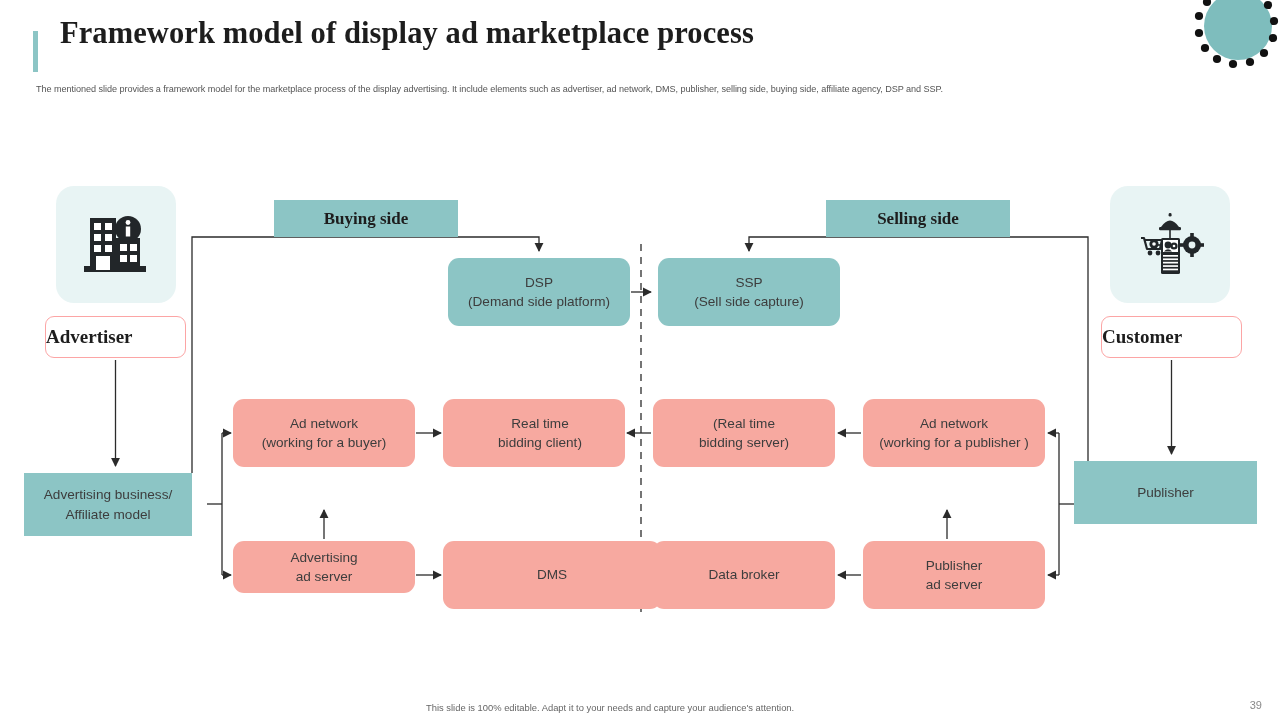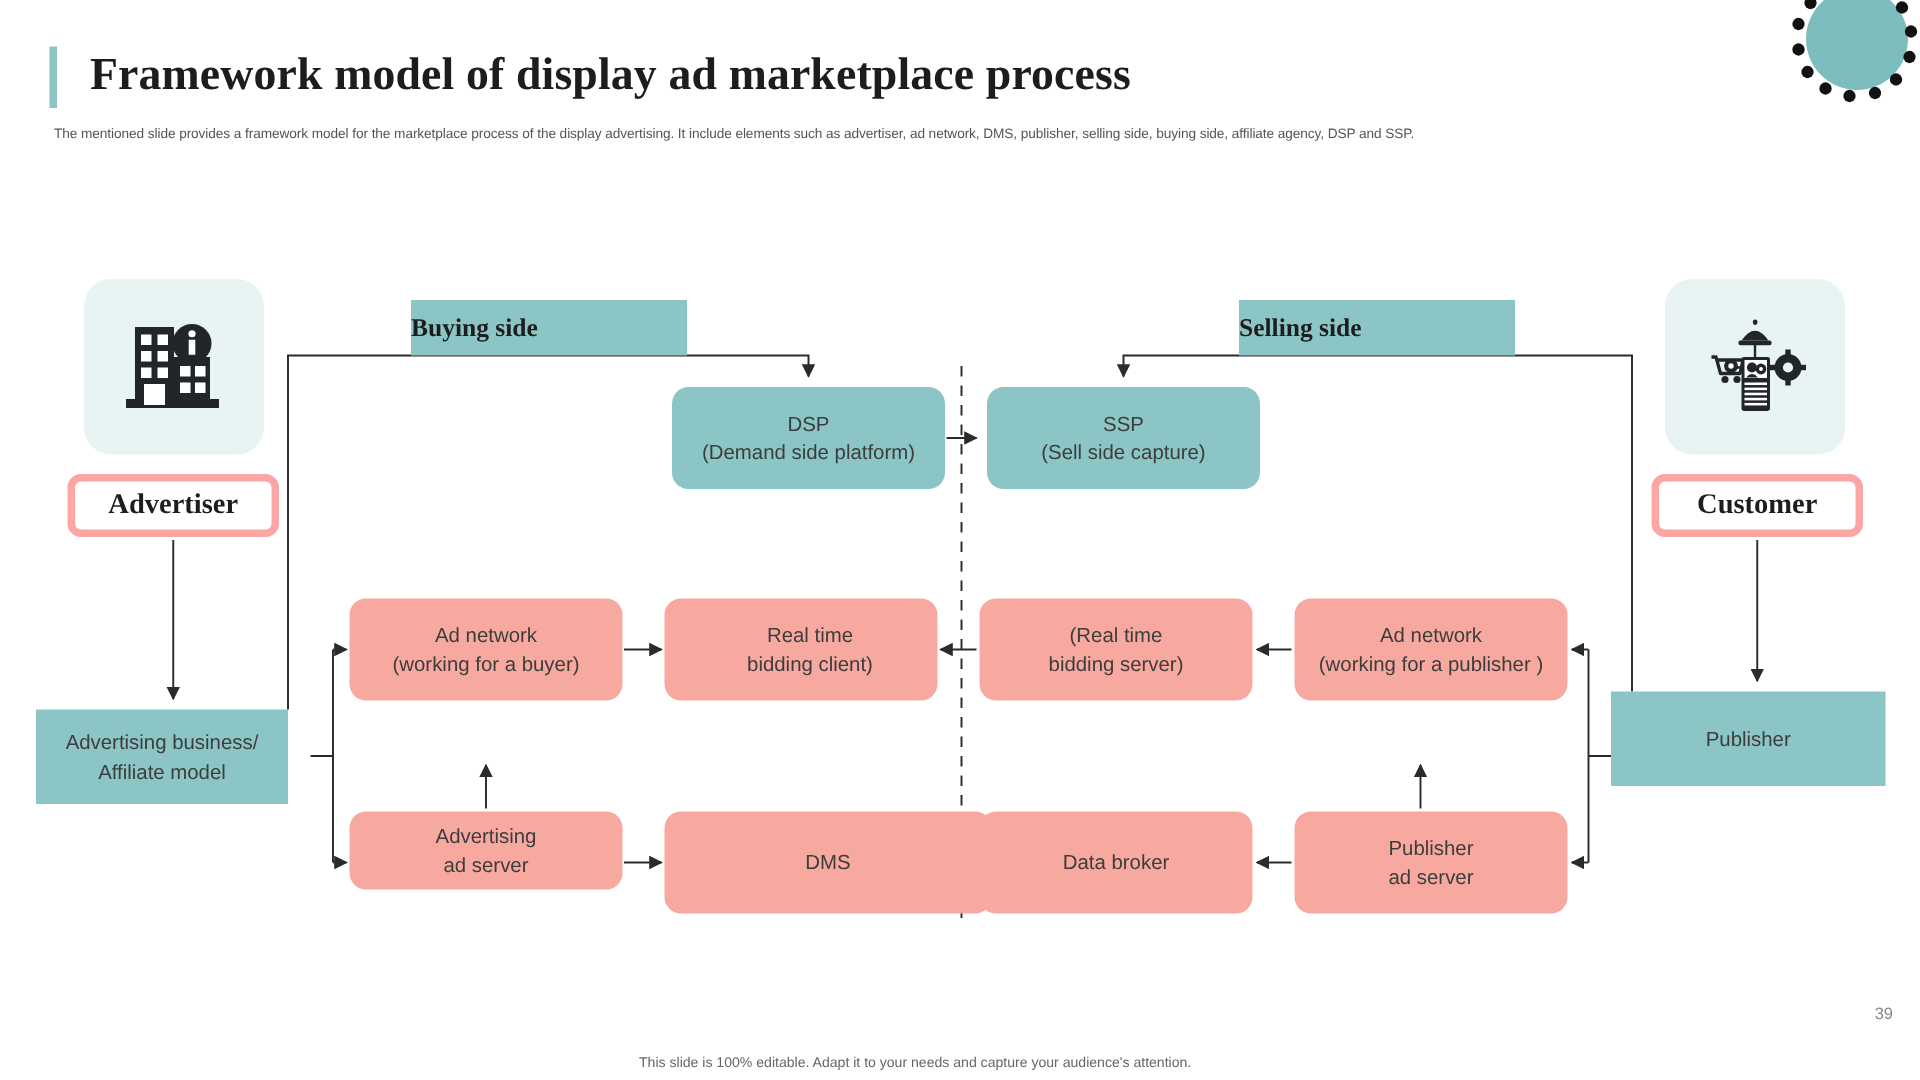--- a/index.html
+++ b/index.html
@@ -25,21 +25,21 @@
     left: 33px;
     top: 31px;
     width: 5px;
     height: 41px;
     background: #8cc5c5;
   }
 
   .page-title {
     position: absolute;
     left: 33px;
-    top: 32px;
+    top: 16px;
     font-family: "Liberation Serif", serif;
     font-size: 30.5px;
     font-weight: 700;
     color: #1d1d1d;
     letter-spacing: 0.1px;
     white-space: nowrap;
     padding-left: 27px;
   }
 
   .page-subtitle {
@@ -83,40 +83,41 @@
     justify-content: center;
   }
   .icon-tile.advertiser { left: 56px;  top: 186px; }
   .icon-tile.customer   { left: 1110px; top: 186px; }
 
   
   .pill {
     position: absolute;
     height: 42px;
     background: #ffffff;
-    border: 5px solid #fca5a5;
+    border: 1px solid #fca5a5;
     border-radius: 9px;
     display: flex;
     align-items: center;
-    justify-content: center;
+    justify-content: flex-start;
     font-family: "Liberation Serif", serif;
     font-size: 19px;
     font-weight: 700;
     color: #1d1d1d;
   }
   .pill.advertiser { left: 45px;   top: 316px; width: 141px; }
   .pill.customer   { left: 1101px; top: 316px; width: 141px; }
 
   
   .banner {
     position: absolute;
     height: 37px;
     background: #8cc5c5;
     display: flex;
     align-items: center;
+    justify-content: center;
     font-family: "Liberation Serif", serif;
     font-size: 17px;
     font-weight: 700;
     color: #1d1d1d;
   }
   .banner.buying  { left: 274px; top: 200px; width: 184px; }
   .banner.selling { left: 826px; top: 200px; width: 184px; }
 
   
   .node {
@@ -168,21 +169,21 @@
     position: absolute;
     left: 426px;
     top: 702px;
     font-size: 9.4px;
     color: #666666;
     white-space: nowrap;
   }
   .page-number {
     position: absolute;
     right: 18px;
-    top: 670px;
+    top: 699px;
     font-size: 11px;
     color: #8a8a8a;
   }
 </style>
 </head>
 <body>
 
 <div class="slide">
 
   <div class="title-accent"></div>

